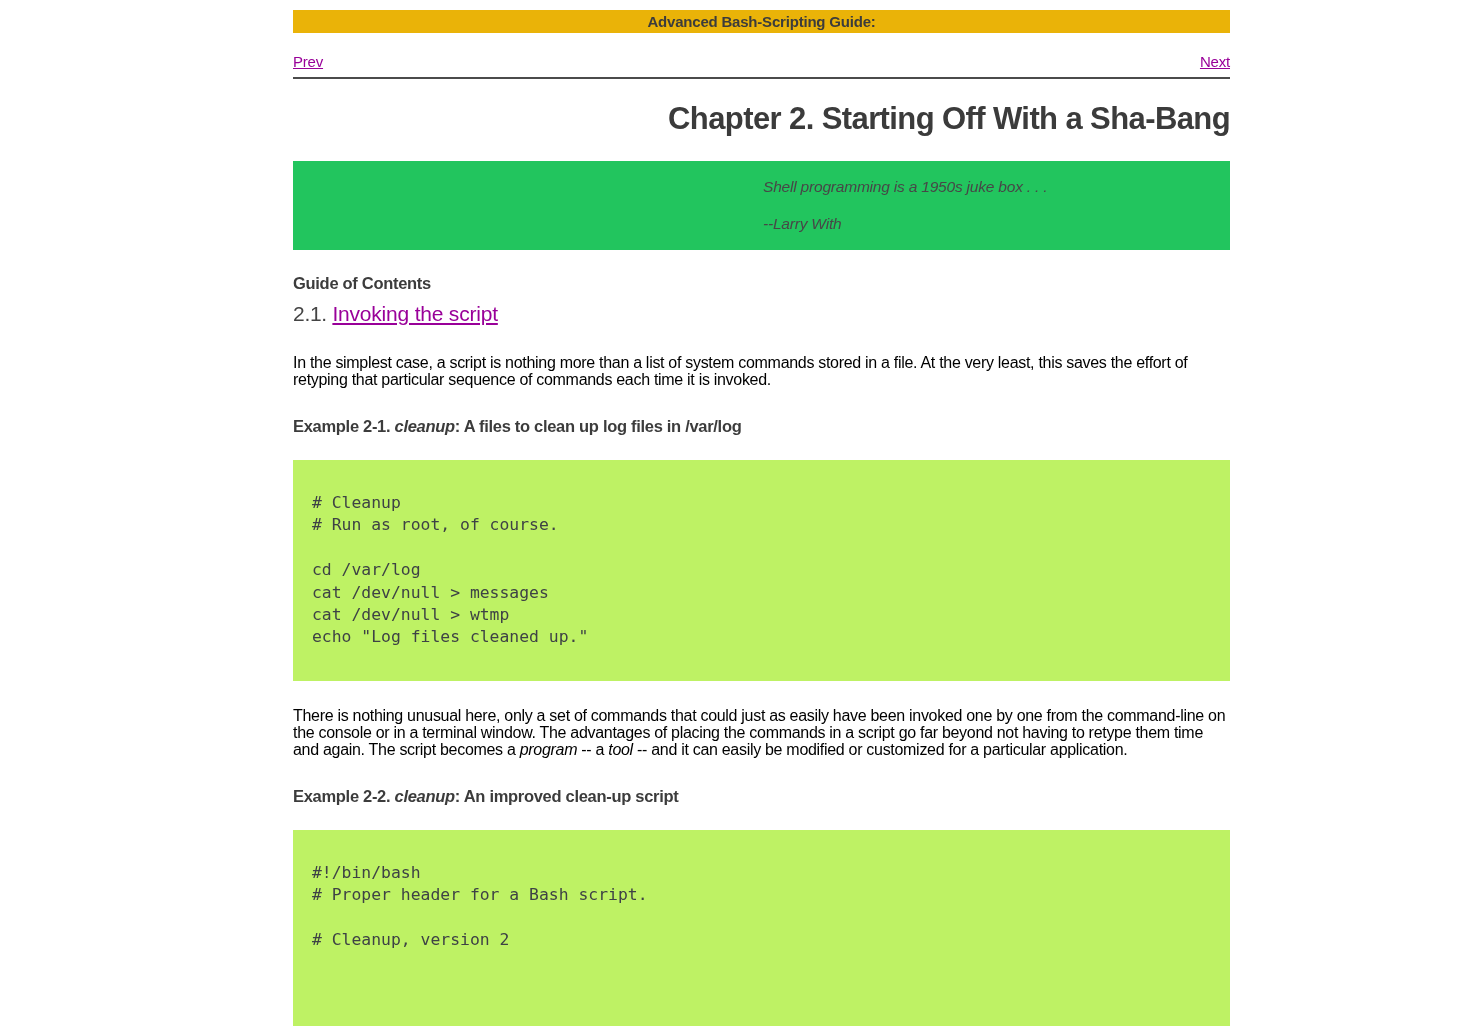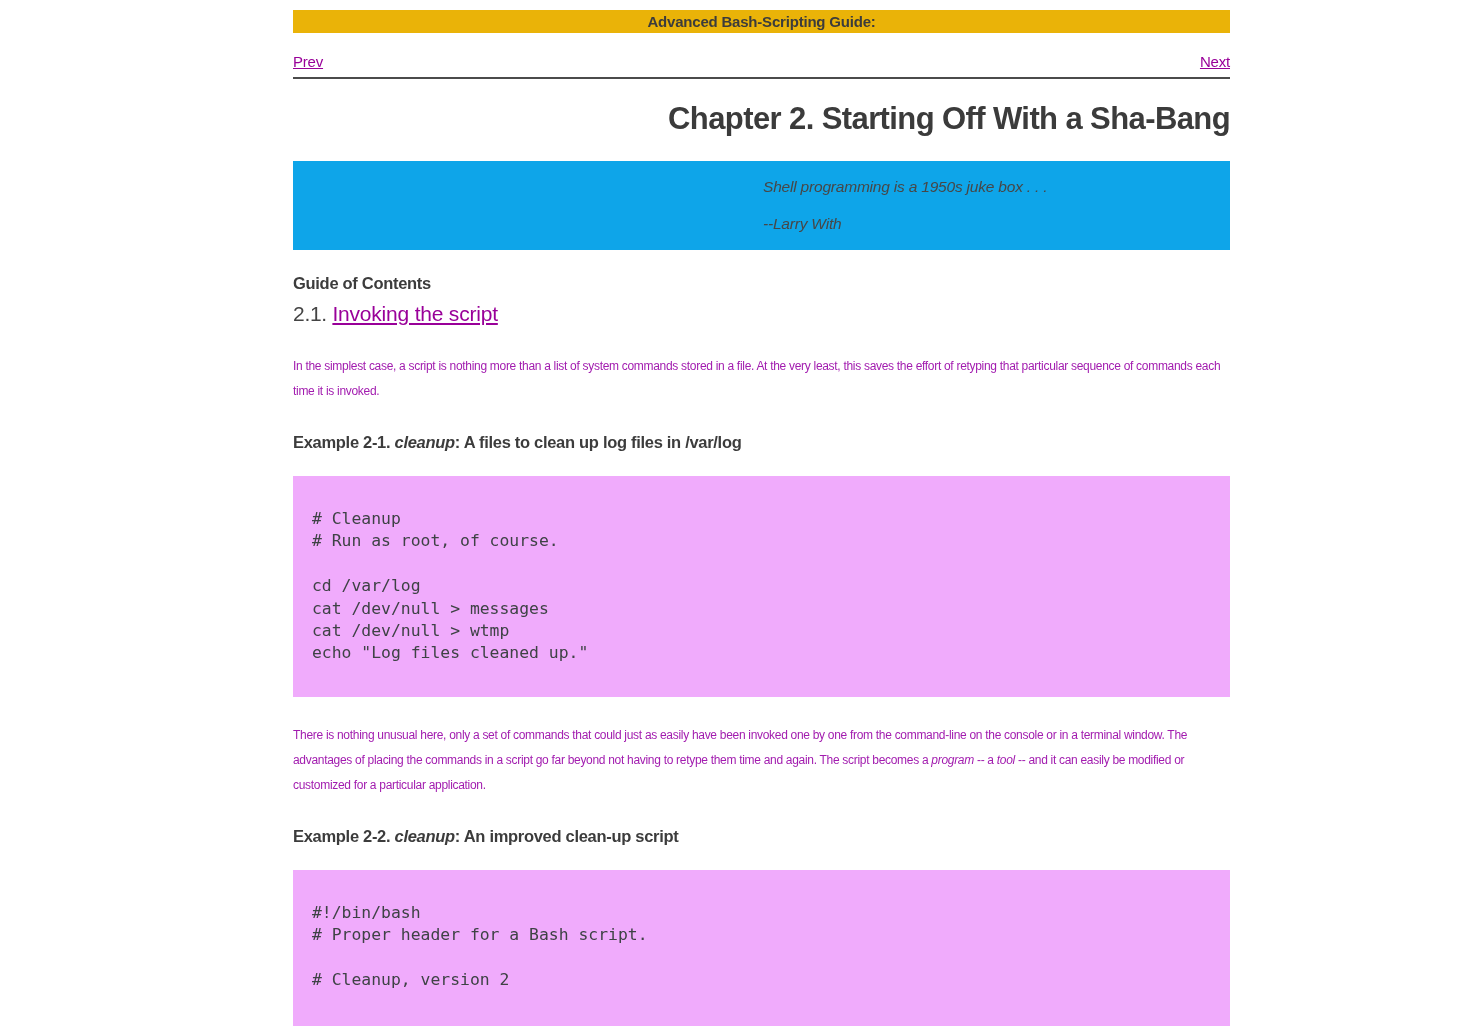--- a/index.html
+++ b/index.html
@@ -54,21 +54,21 @@
     font-size: 31px;
     line-height: 37px;
     font-weight: bold;
     color: #3b3b3b;
     letter-spacing: -0.6px;
     text-align: right;
   }
   
   .epigraph {
     margin-top: 24px;
-    background: #0ea5e9;
+    background: #22c55e;
     padding: 16px 0 17px 0;
   }
   .epigraph-inner {
     padding-left: 470px;
     font-style: italic;
     font-size: 15.5px;
     line-height: 19px;
     color: #474747;
     letter-spacing: -0.2px;
   }
@@ -85,39 +85,39 @@
   }
   .toc {
     margin-top: 6px;
     font-size: 21px;
     line-height: 29px;
     letter-spacing: -0.3px;
   }
   
   p.body-text {
     margin: 26px 0 0 0;
-    font-size: 12px;
-    line-height: 25px;
-    color: #a21caf;
+    font-size: 16px;
+    line-height: 17px;
+    color: #000000;
     letter-spacing: -0.3px;
   }
   
   p.example-title {
     margin: 28px 0 0 0;
     font-size: 16.5px;
     line-height: 20px;
     font-weight: bold;
     color: #3c3c3c;
     letter-spacing: -0.3px;
   }
   p.example-title .fname { font-weight: bold; }
   
   .codebox {
     margin-top: 24px;
-    background: #f0abfc;
+    background: #bef264;
     padding: 32px 19px;
   }
   .codebox pre {
     margin: 0;
     font-family: "DejaVu Sans Mono", "Liberation Mono", monospace;
     font-size: 16.4px;
     line-height: 22.4px;
     color: #3e4245;
     white-space: pre;
   }

